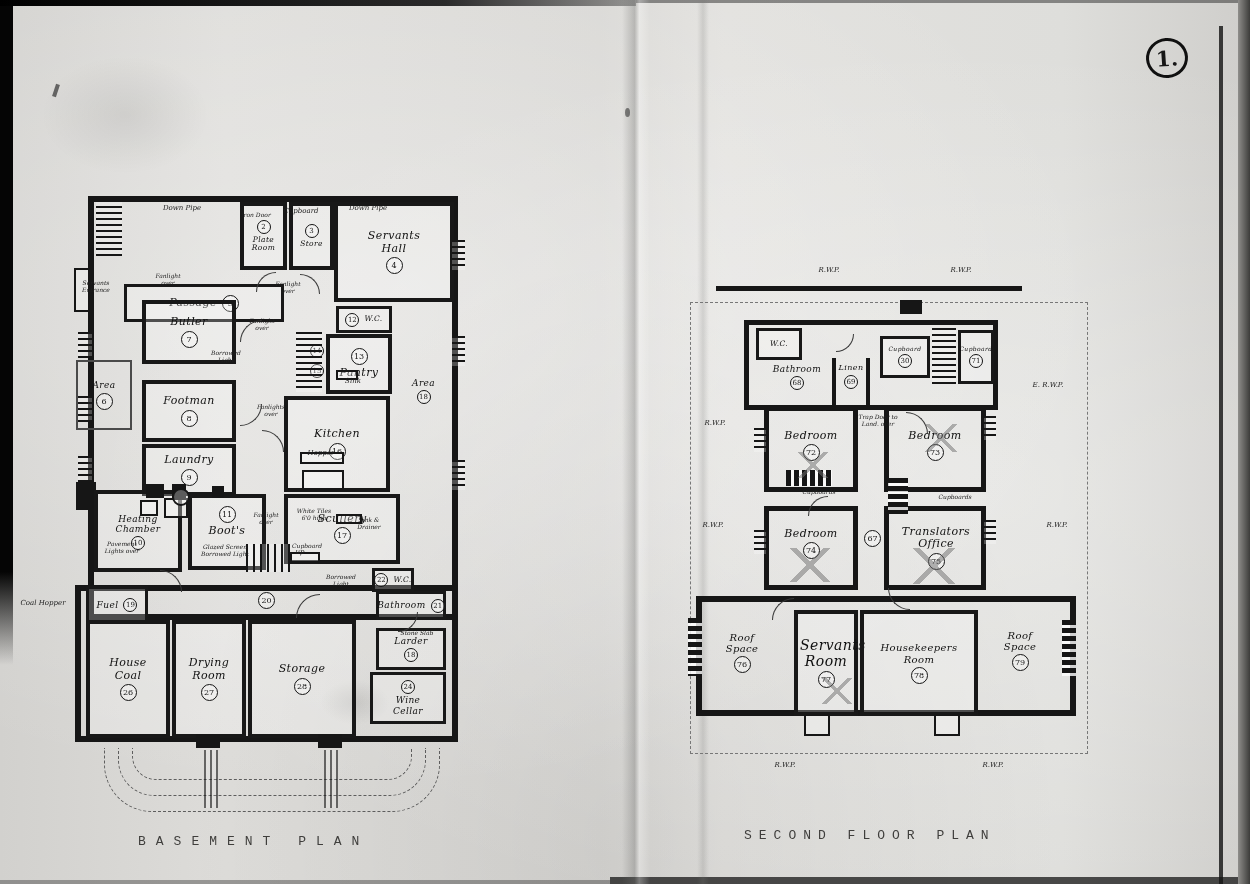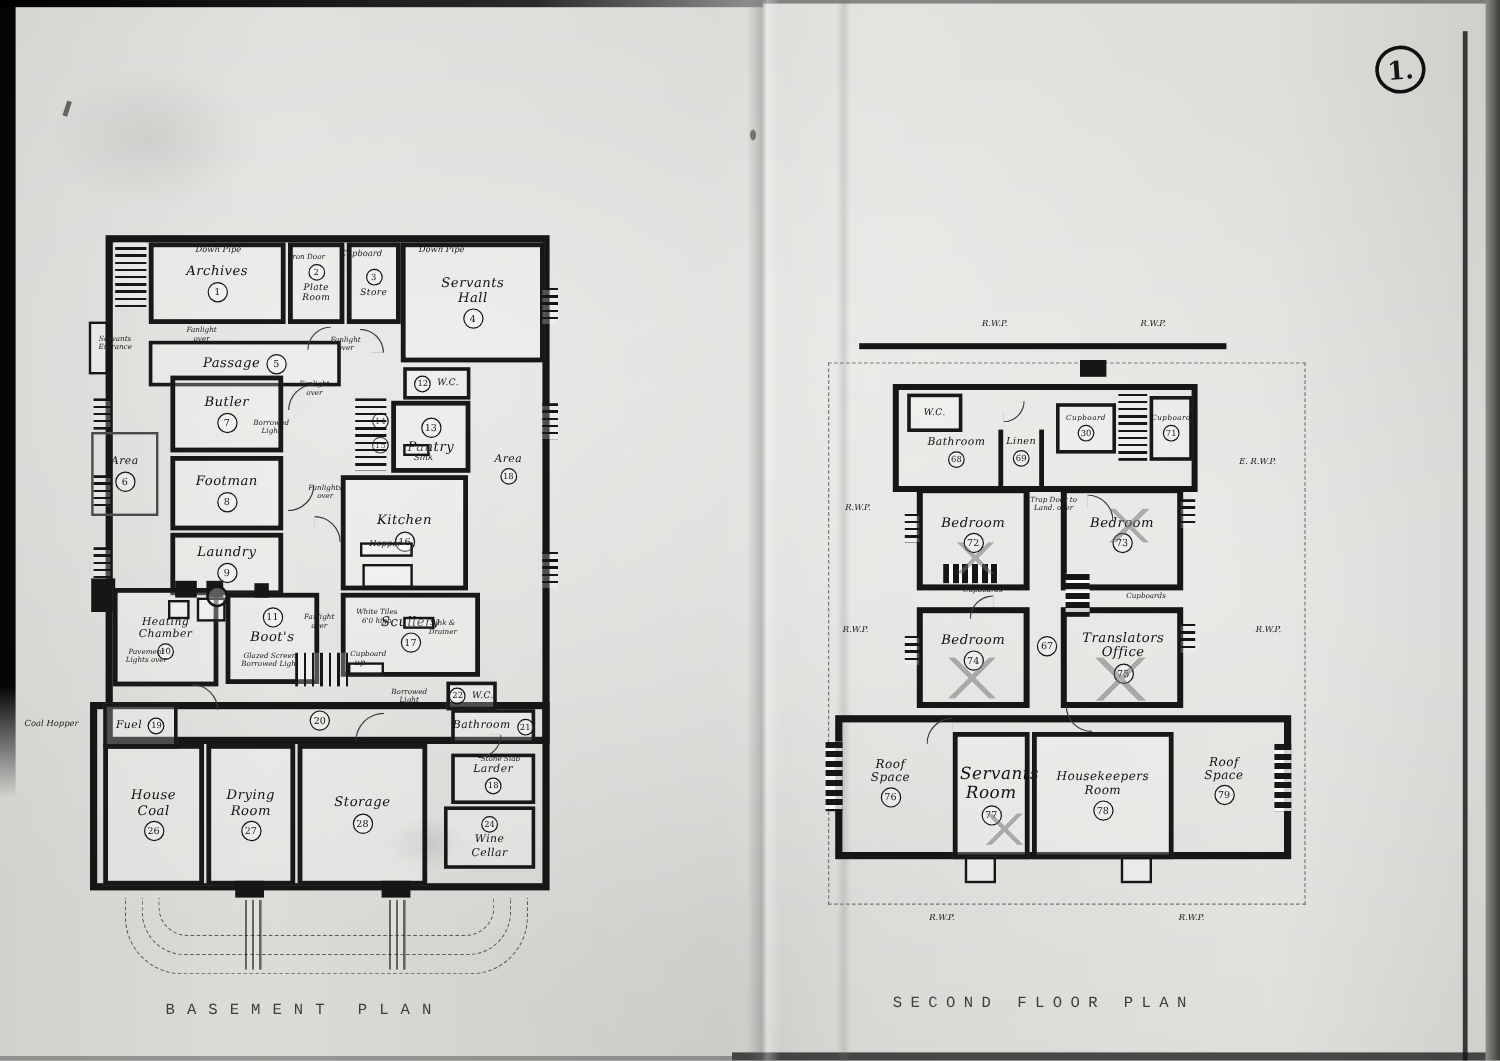--- a/index.html
+++ b/index.html
@@ -68,45 +68,41 @@
   <div class="stamp">
       <span>1.</span>
     </div>
 
   <div class="outline" style="left:88px;top:196px;width:370px;height:424px"></div>
   <div class="outline" style="left:75px;top:585px;width:383px;height:157px"></div>
   <div class="hatchh" style="left:96px;top:200px;width:26px;height:56px"></div>
   <div class="fit" style="left:74px;top:268px;width:16px;height:44px"></div>
   <div class="blk" style="left:76px;top:482px;width:20px;height:28px"></div>
 
-  <div class="room" style="left:124px;top:202px;width:114px;height:68px">
-    <span class="rl">Archives</span>
-    <span class="circ">1</span>
-  </div>
   <div class="room sm" style="left:240px;top:202px;width:47px;height:68px">
     <span class="circ c2">2</span>
     <span class="rl">Plate Room</span>
   </div>
   <div class="room sm" style="left:289px;top:202px;width:45px;height:68px">
     <span class="circ c2">3</span>
     <span class="rl">Store</span>
   </div>
   <div class="room" style="left:334px;top:202px;width:120px;height:100px">
     <span class="rl" style="width:70px">Servants Hall</span>
     <span class="circ">4</span>
   </div>
   <div class="room row t3" style="left:124px;top:284px;width:160px;height:38px">
     <span class="rl">Passage</span>
     <span class="circ">5</span>
   </div>
   <div class="room t2 md" style="left:76px;top:360px;width:56px;height:70px;border-color:#4a4a4a;background:none">
     <span class="rl">Area</span>
     <span class="circ">6</span>
   </div>
-  <div class="room" style="left:142px;top:313px;width:94px;height:64px">
+  <div class="room" style="left:142px;top:300px;width:94px;height:64px">
     <span class="rl">Butler</span>
     <span class="circ">7</span>
   </div>
   <div class="room" style="left:142px;top:380px;width:94px;height:62px">
     <span class="rl">Footman</span>
     <span class="circ">8</span>
   </div>
   <div class="room" style="left:142px;top:444px;width:94px;height:52px">
     <span class="rl">Laundry</span>
     <span class="circ">9</span>

